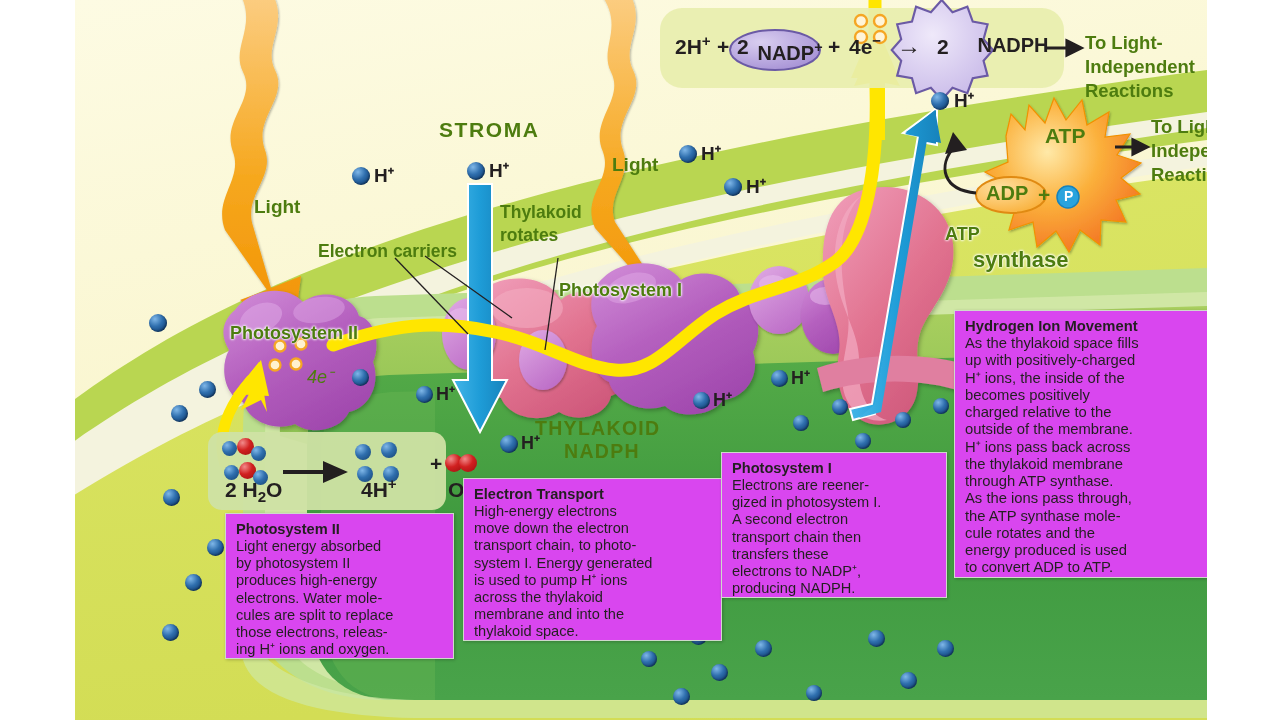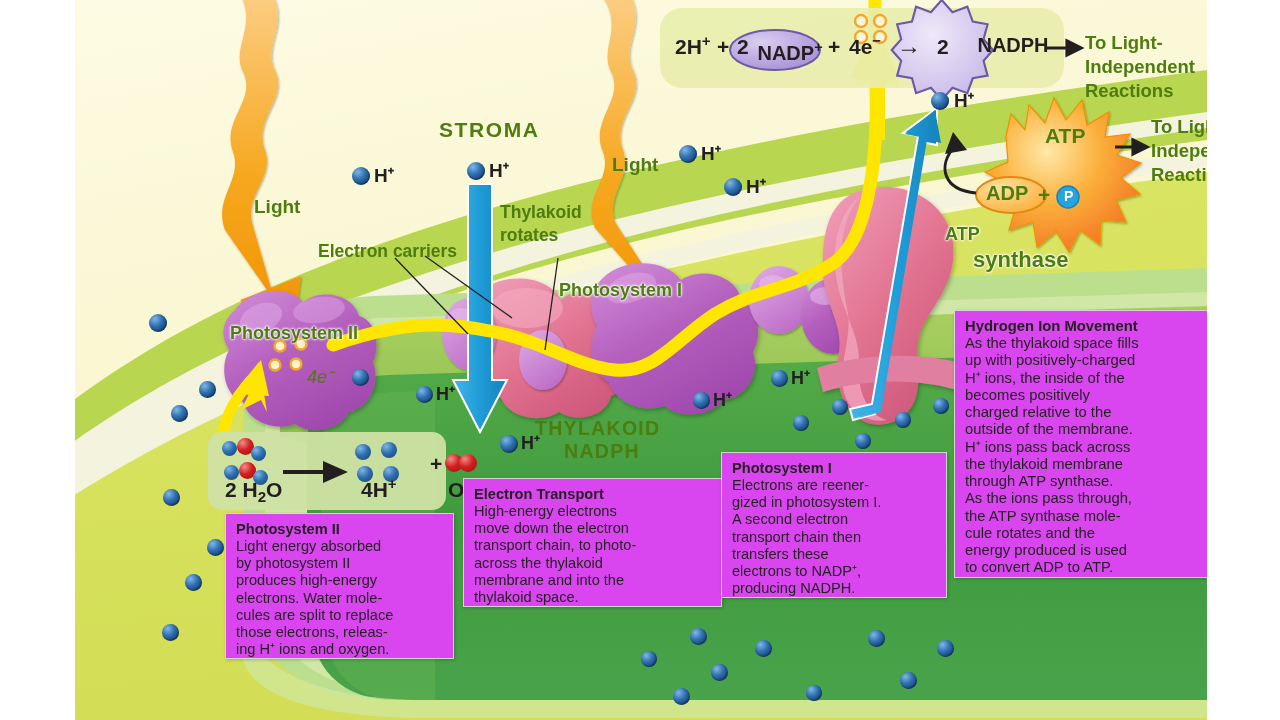--- a/index.html
+++ b/index.html
@@ -457,20 +457,22 @@
       <div>cules are split to replace</div>
       <div>those electrons, releas-</div>
       <div>ing H⁺ ions and oxygen.</div>
     </div>
 
     <div class="tbox" style="left:388px;top:478px;width:238px;">
       <b>Electron Transport</b>
       <div>High-energy electrons</div>
       <div>move down the electron</div>
       <div>transport chain, to photo-</div>
+      <div>system I. Energy generated</div>
+      <div>is used to pump H⁺ ions</div>
       <div>across the thylakoid</div>
       <div>membrane and into the</div>
       <div>thylakoid space.</div>
     </div>
 
     <div class="tbox" style="left:646px;top:452px;width:205px;">
       <b>Photosystem I</b>
       <div>Electrons are reener-</div>
       <div>gized in photosystem I.</div>
       <div>A second electron</div>

